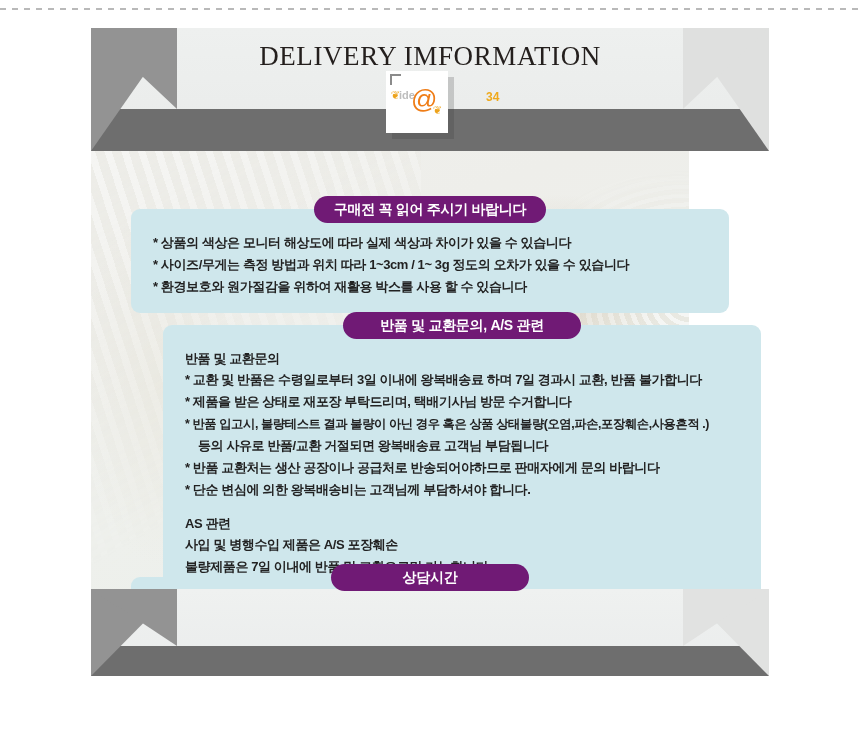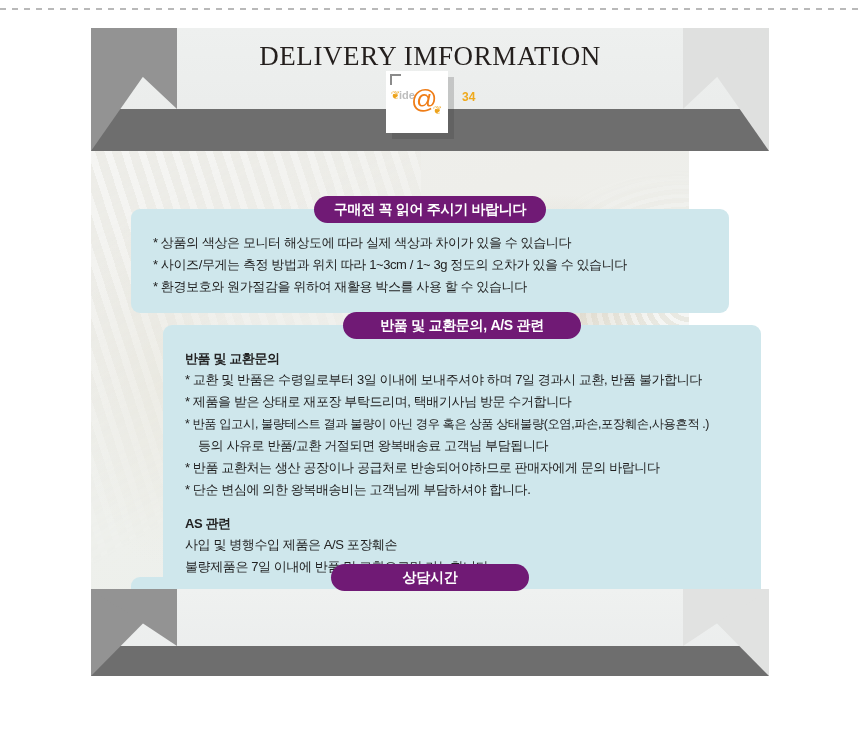--- a/index.html
+++ b/index.html
@@ -155,21 +155,21 @@
   .logo-at {
     position: absolute;
     left: 25px; top: 1px;
     font-size: 26px;
     line-height: 26px;
     color: #ef7d17;
     font-family: "Liberation Sans", sans-serif;
   }
   .logo-34 {
     position: absolute;
-    left: 32px; top: 5px;
+    left: 56px; top: 5px;
     font-size: 12px;
     font-weight: bold;
     color: #efa91b;
     padding-left: 44px;
   }
   .bfly { position: absolute; font-size: 11px; line-height: 11px; color: #eda31b; }
   .bfly.b1 { left: 5px;  top: 5px; }
   .bfly.b2 { left: 47px; top: 20px; }
 
   
@@ -204,20 +204,21 @@
     padding: 24px 22px 14px 22px;
     box-sizing: border-box;
   }
   .panel p {
     margin: 0 0 2px 0;
     font-size: 13px;
     line-height: 20px;
     color: #222222;
     letter-spacing: -.4px;
     white-space: pre;
+    font-weight: bold;
   }
   .panel p.head {
     font-weight: bold;
     margin-bottom: 1px;
   }
   .panel p.indent { padding-left: 13px; }
   .panel p.gap { margin-top: 14px; }
   .panel p.small { font-size: 12.3px; }
 
   
@@ -321,21 +322,21 @@
       <p>* 상품의 색상은 모니터 해상도에 따라 실제 색상과 차이가 있을 수 있습니다</p>
       <p>* 사이즈/무게는 측정 방법과 위치 따라 1~3cm / 1~ 3g 정도의 오차가 있을 수 있습니다</p>
       <p>* 환경보호와 원가절감을 위하여 재활용 박스를 사용 할 수 있습니다</p>
     </div>
   </div>
 
   <div class="section" style="top:284px;padding-left:32px;">
     <div class="banner wide">반품 및 교환문의, A/S 관련</div>
     <div class="panel" style="padding-bottom:22px;">
       <p class="head">반품 및 교환문의</p>
-      <p>* 교환 및 반품은 수령일로부터 3일 이내에 보내주셔야 하며 7일 경과시 교환, 반품 불가합니다</p>
+      <p>* 교환 및 반품은 수령일로부터 3일 이내에 왕복배송료 하며 7일 경과시 교환, 반품 불가합니다</p>
       <p>* 제품을 받은 상태로 재포장 부탁드리며, 택배기사님 방문 수거합니다</p>
       <p class="small">* 반품 입고시, 불량테스트 결과 불량이 아닌 경우 혹은 상품 상태불량(오염,파손,포장훼손,사용흔적 .)</p>
       <p class="indent">등의 사유로 반품/교환 거절되면 왕복배송료 고객님 부담됩니다</p>
       <p>* 반품 교환처는 생산 공장이나 공급처로 반송되어야하므로 판매자에게 문의 바랍니다</p>
       <p>* 단순 변심에 의한 왕복배송비는 고객님께 부담하셔야 합니다.</p>
       <p class="head gap">AS 관련</p>
       <p>사입 및 병행수입 제품은 A/S 포장훼손</p>
       <p>불량제품은 7일 이내에 반품 및 교환으로만 가능합니다.</p>
     </div>
   </div>

